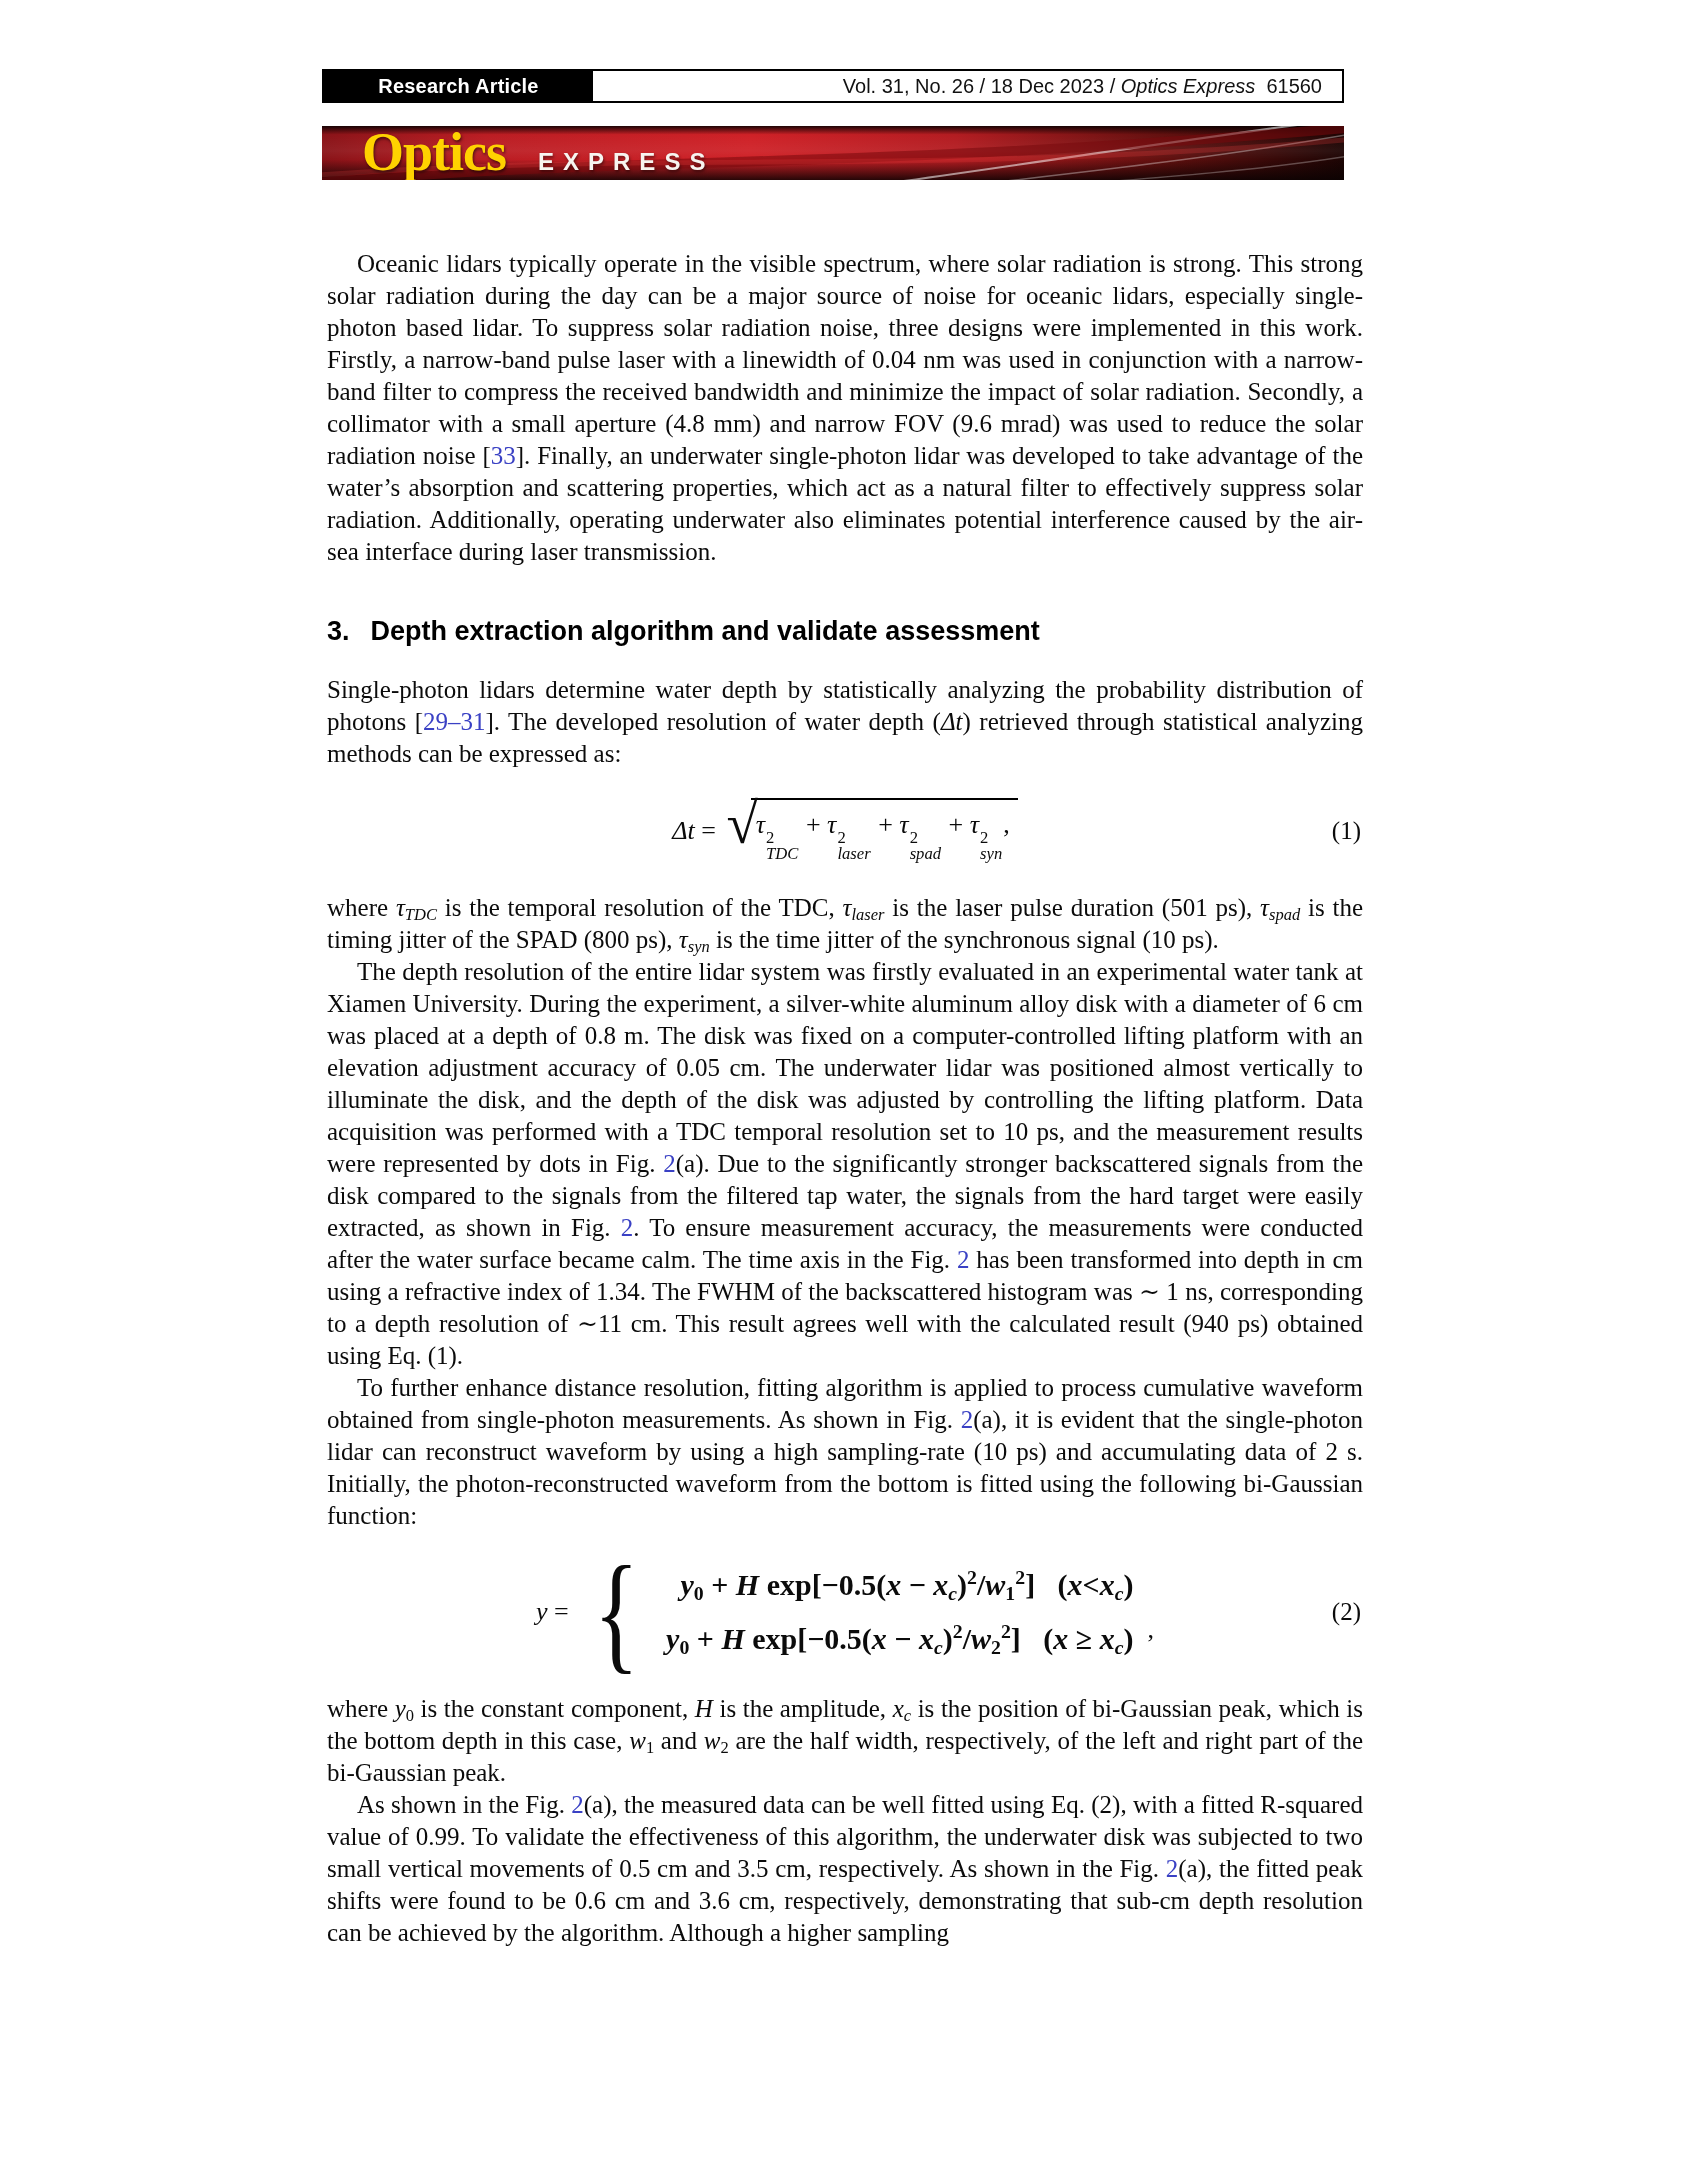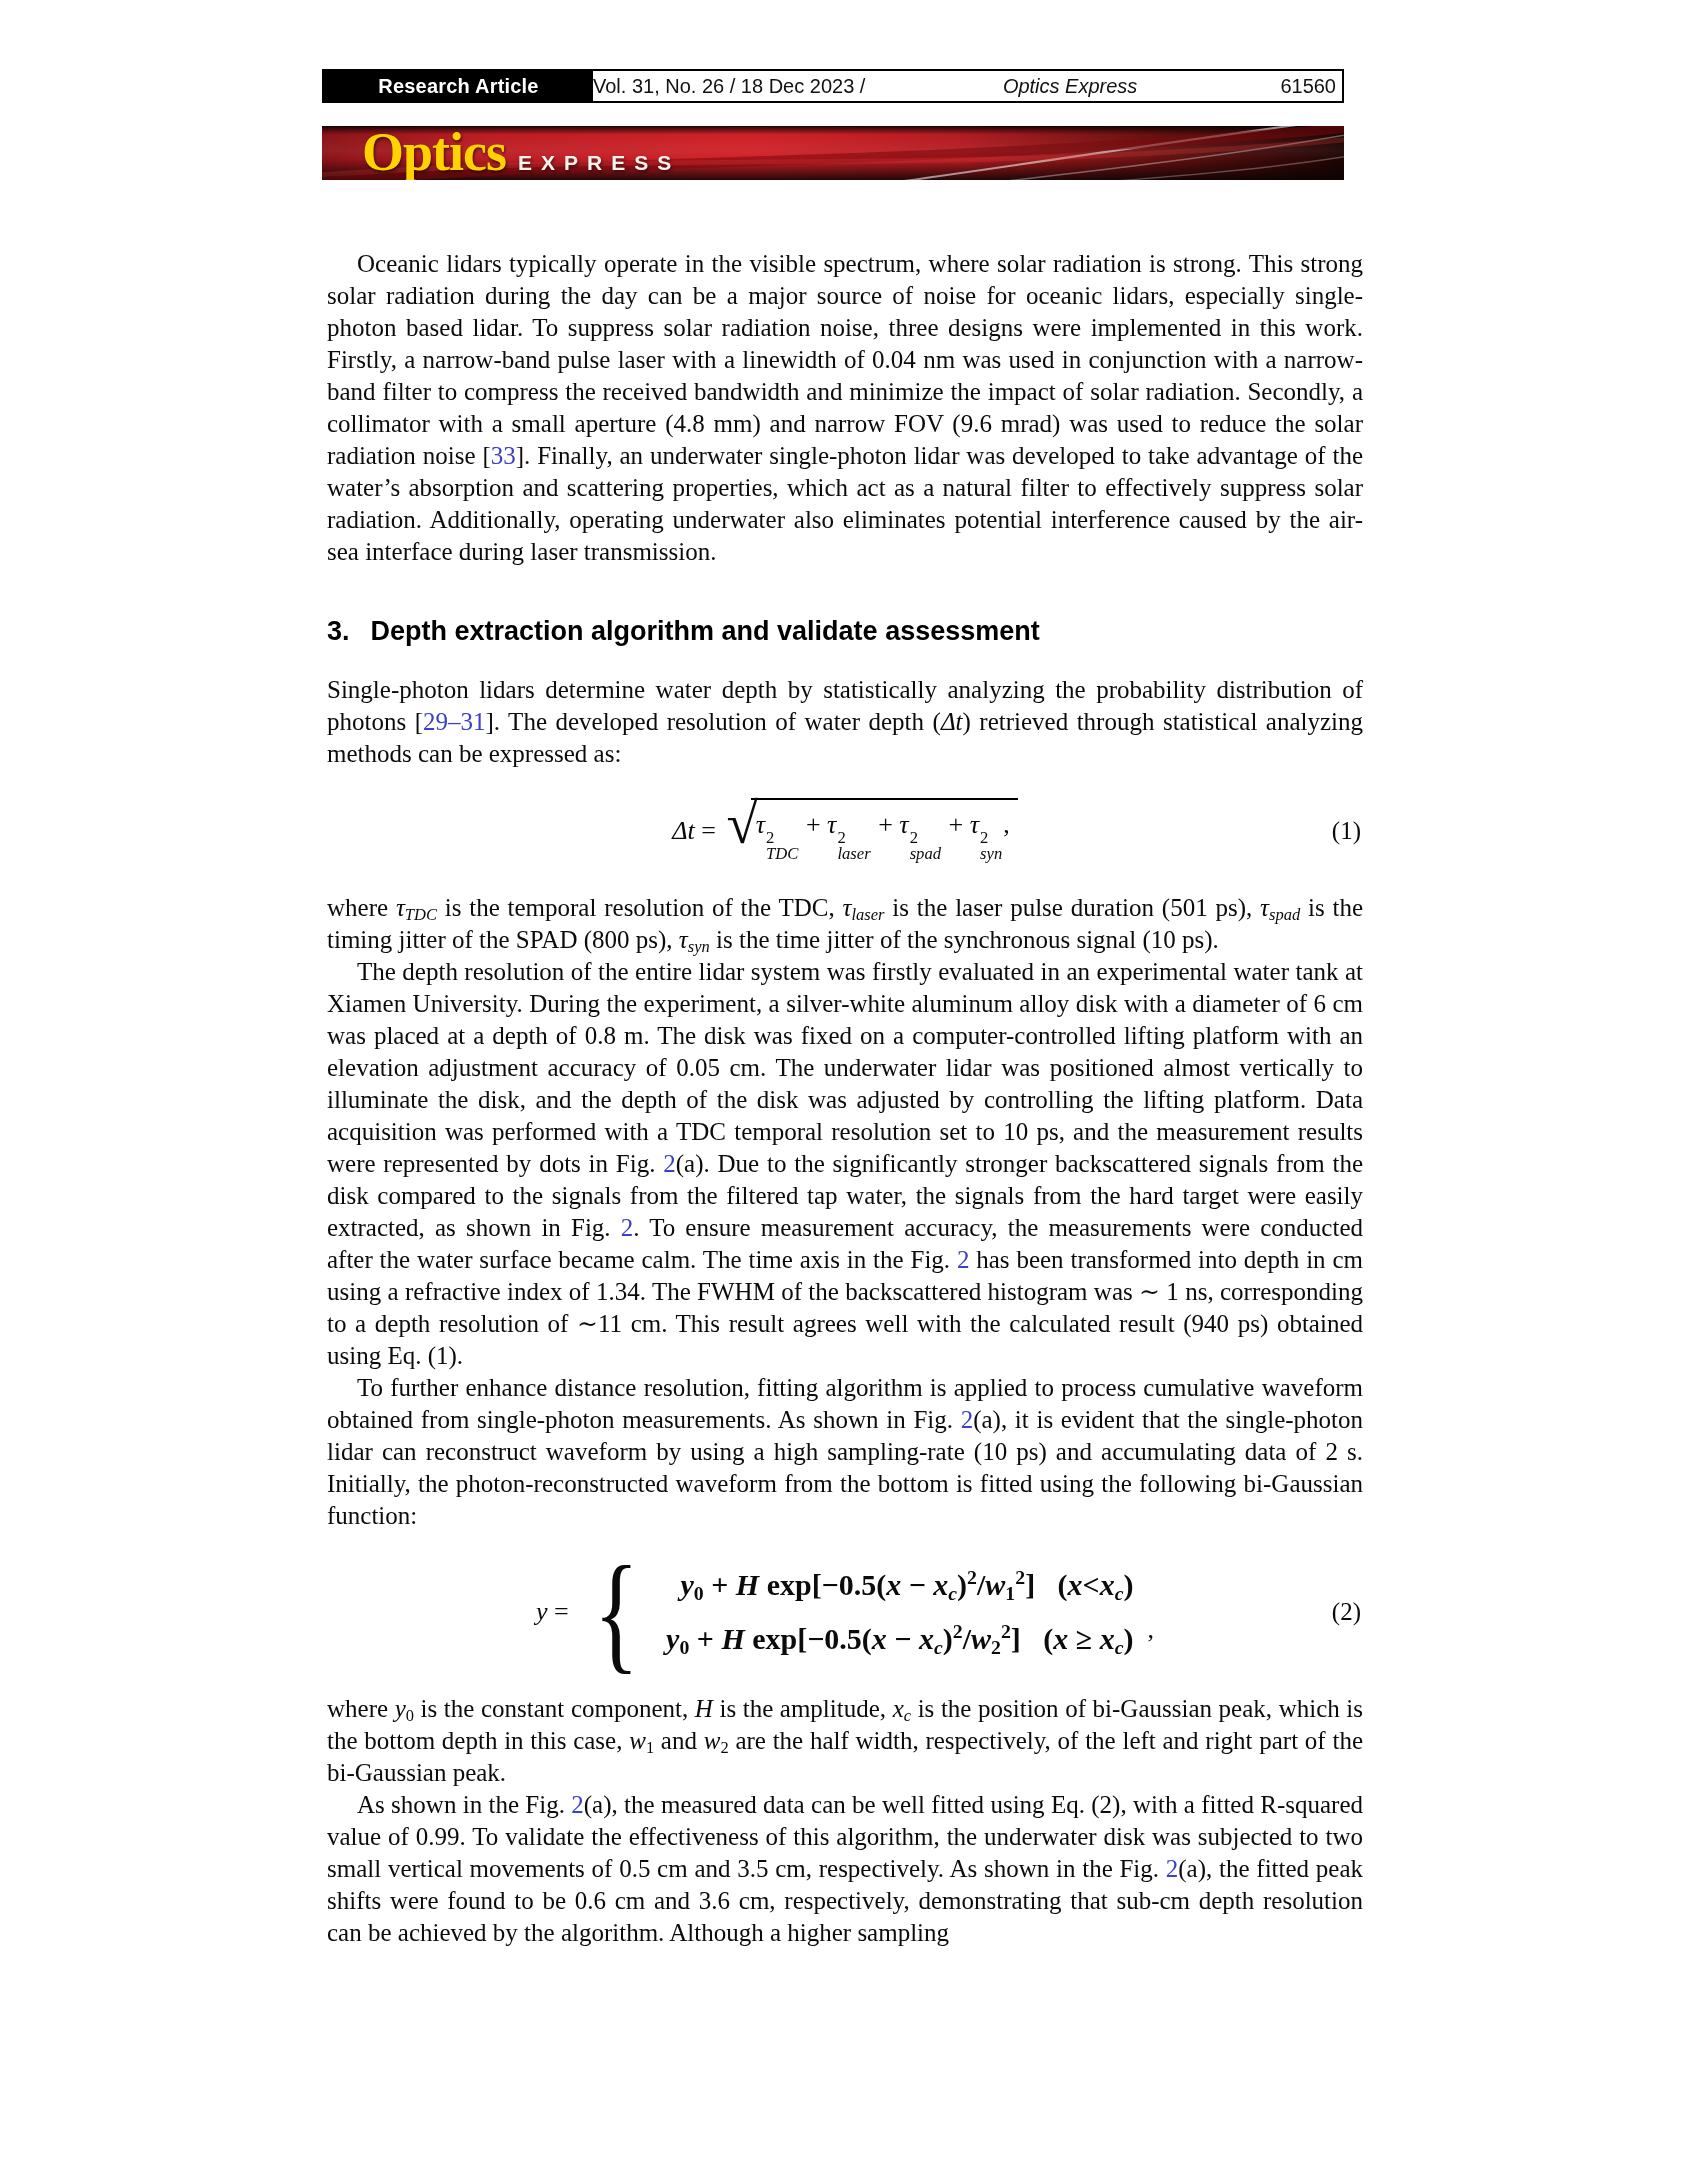--- a/index.html
+++ b/index.html
@@ -16,22 +16,22 @@
     position:absolute; left:322px; top:69px; width:1022px; height:34px;
     display:flex; border:2px solid #000; background:#fff;
   }
   .ra-box {
     width:269px; height:100%; background:#000; color:#fff;
     display:flex; align-items:center; justify-content:center;
     font-family:"Liberation Sans","DejaVu Sans",sans-serif;
     font-weight:bold; font-size:20px; letter-spacing:0.2px;
   }
   .cite {
-    flex:1; display:flex; align-items:center; justify-content:space-between;
-    padding-right:6px; font-family:"Liberation Sans","DejaVu Sans",sans-serif;
+    flex:1; display:flex; align-items:center; justify-content:flex-end;
+    padding-right:20px; font-family:"Liberation Sans","DejaVu Sans",sans-serif;
     font-size:20px; color:#111; white-space:pre;
   }
   .cite .journal { font-style:italic; }
 
   
   .banner {
     position:absolute; left:322px; top:126px; width:1022px; height:54px;
     background:
       linear-gradient(180deg, rgba(10,2,2,0.9) 0%, rgba(10,2,2,0) 16%, rgba(255,255,255,0.05) 46%, rgba(0,0,0,0) 62%, rgba(10,2,2,0.85) 100%),
       linear-gradient(90deg, #8a1318 0%, #bb1d23 16%, #cf2127 42%, #b31c21 62%, #64100f 82%, #1d0504 100%);
@@ -42,22 +42,22 @@
     position:absolute; left:40px; top:50%; transform:translateY(-52%);
     display:flex; align-items:baseline; white-space:nowrap;
   }
   .logo-optics {
     font-family:Liberation Serif, serif;
     font-weight:bold; font-size:54px; color:#ffd200;
     letter-spacing:-1px; text-shadow:1px 2px 3px rgba(0,0,0,0.55);
   }
   .logo-express {
     font-family:"Liberation Sans","DejaVu Sans",sans-serif;
-    font-weight:bold; font-size:21px; color:#f7f4f0;
-    letter-spacing:9px; margin-left:12px; text-shadow:1px 2px 3px rgba(0,0,0,0.45);
+    font-weight:bold; font-size:24px; color:#f7f4f0;
+    letter-spacing:9px; margin-left:32px; text-shadow:1px 2px 3px rgba(0,0,0,0.45);
   }
 
   
   .body-col {
     position:absolute; left:327px; top:248px; width:1036px;
     font-size:25px; line-height:32px; text-align:justify;
   }
   p.para { margin:0; }
   p.p-indent { text-indent:30px; }
   .it { font-style:italic; }

